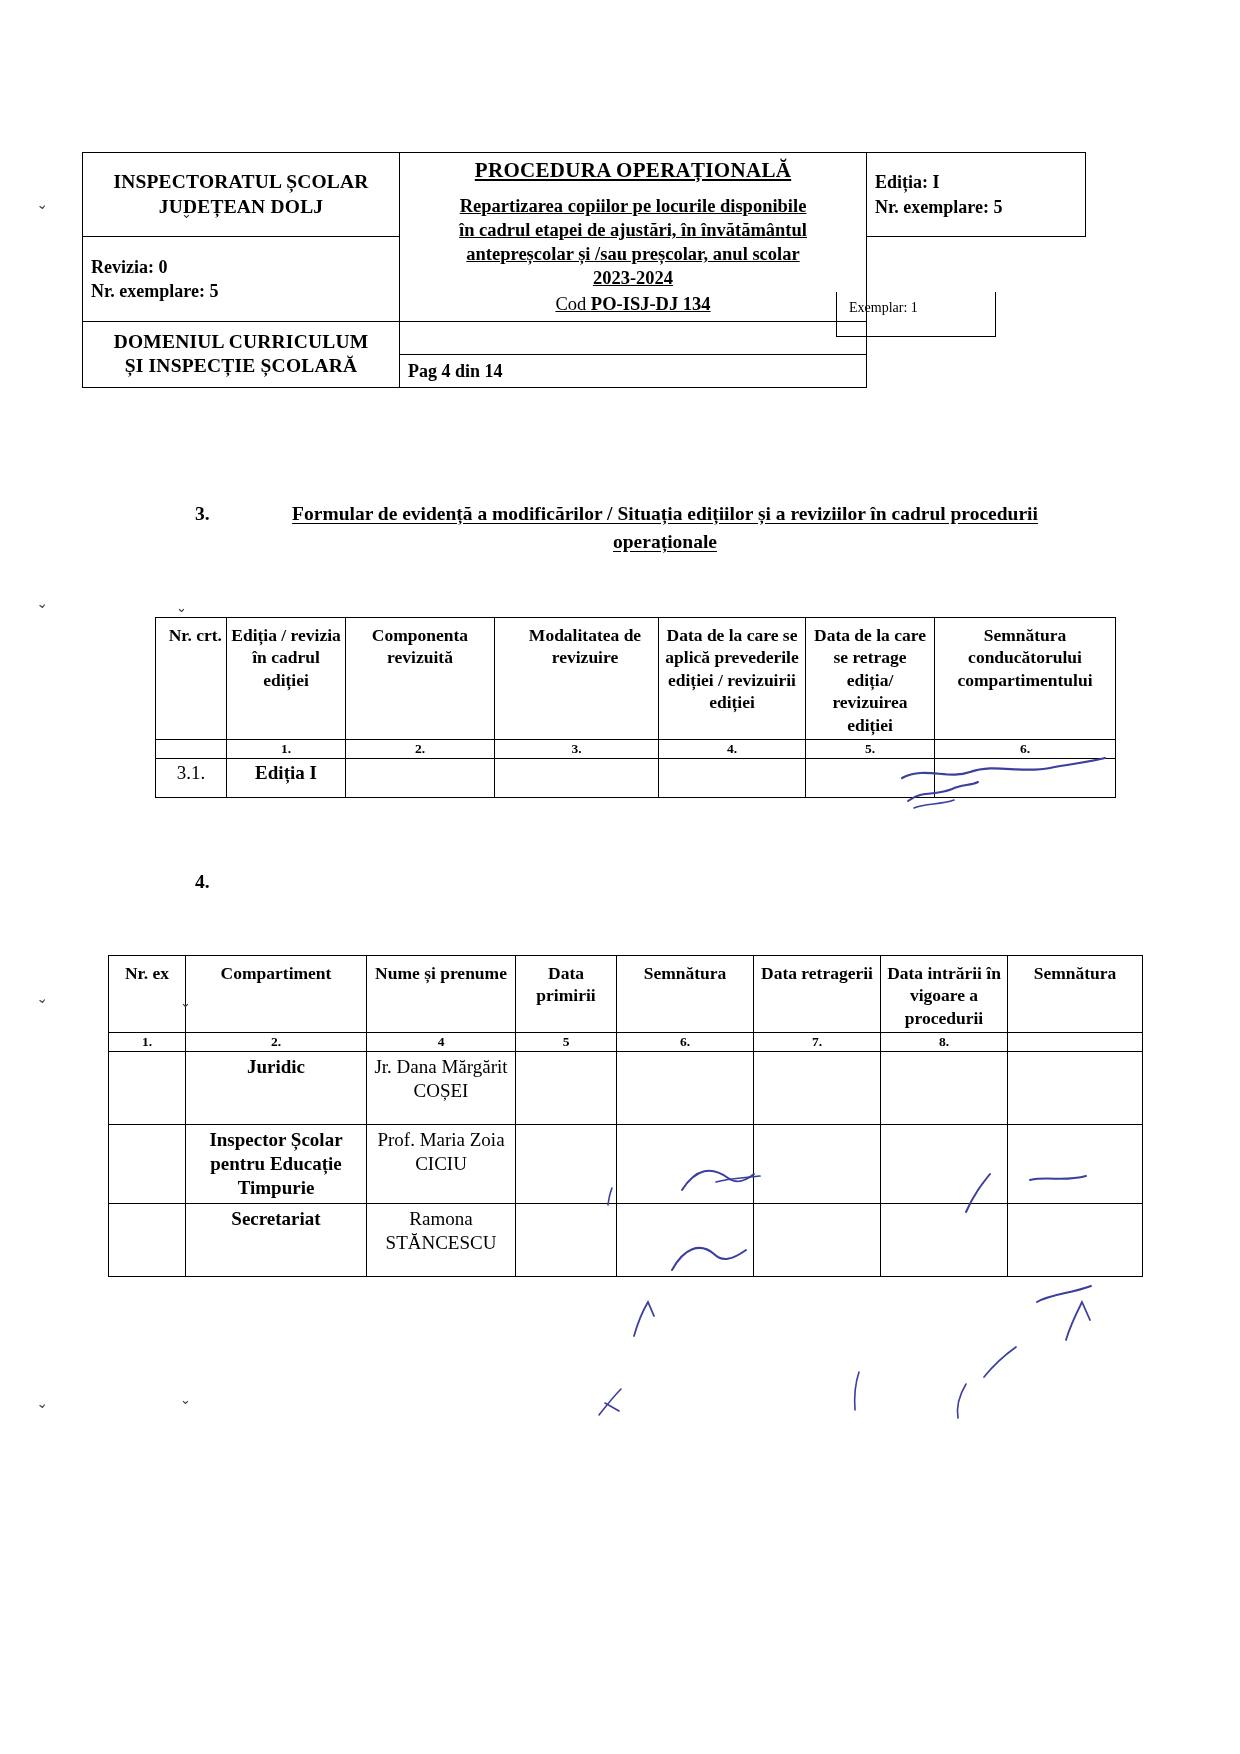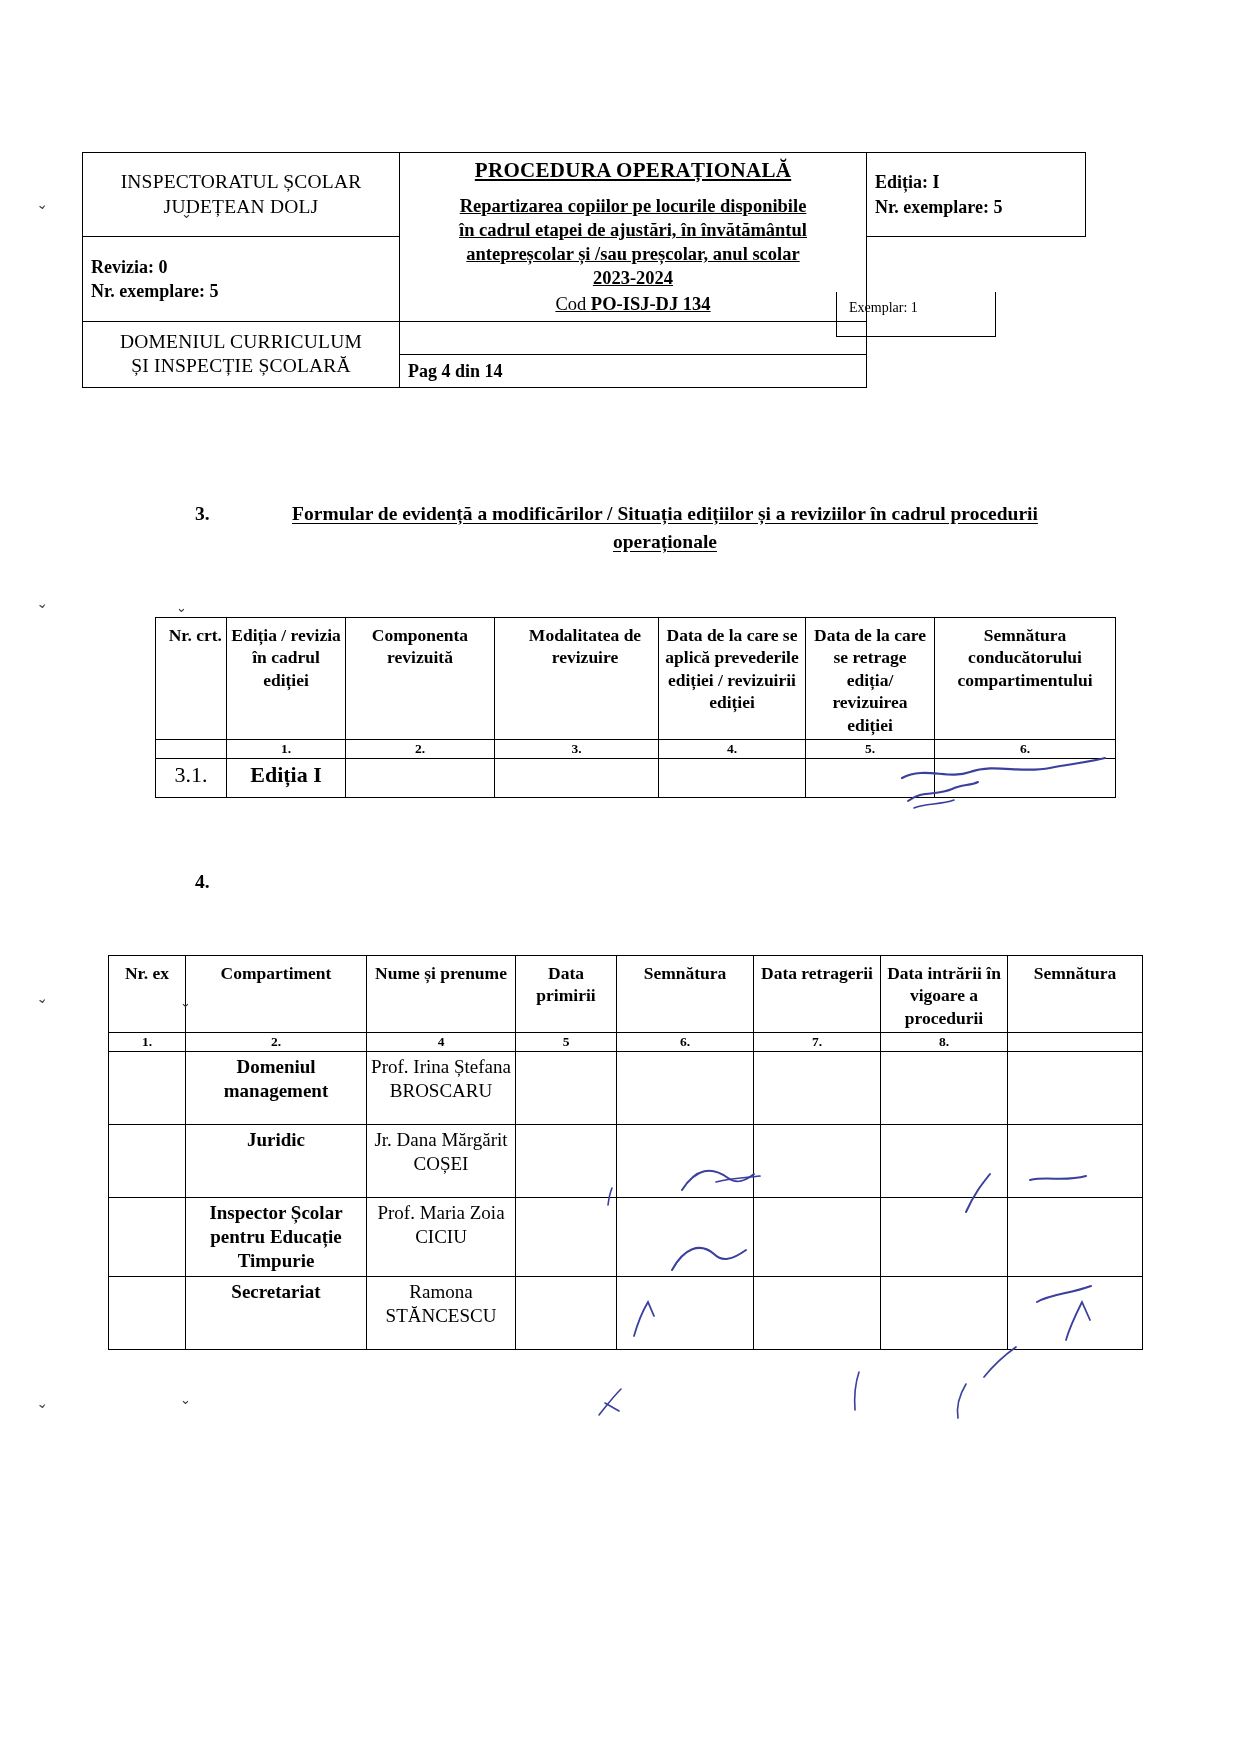--- a/index.html
+++ b/index.html
@@ -33,21 +33,21 @@
     table-layout: fixed;
   }
   .header-table td {
     border: 1.4px solid #000;
     vertical-align: middle;
     padding: 4px 8px;
   }
   .hdr-left {
     width: 300px;
     text-align: center;
-    font-weight: normal;
+    font-weight: bold;
     font-size: 19.5px;
     line-height: 1.24;
     letter-spacing: .2px;
   }
   .hdr-mid {
     width: 450px;
     text-align: center;
     line-height: 1.3;
     text-decoration: underline;
   }
@@ -127,21 +127,21 @@
 
   
   #table3 { left: 155px; top: 617px; width: 880px; }
   #table3 .h-nr     { width: 62px; text-align: right; }
   #table3 .h-ed     { width: 110px; }
   #table3 .h-comp   { width: 140px; }
   #table3 .h-mod    { width: 138px; padding-left: 21px; }
   #table3 .h-data1  { width: 138px; }
   #table3 .h-data2  { width: 120px; }
   #table3 .h-semn   { width: 172px; }
-  #table3 .rowdata td { height: 32px; font-size: 22px; }
+  #table3 .rowdata td { height: 32px; font-size: 19px; }
 
   
   #table4 { left: 108px; top: 955px; width: 962px; }
   #table4 .c-nr   { width: 68px; }
   #table4 .c-comp { width: 172px; }
   #table4 .c-nume { width: 140px; }
   #table4 .c-dp   { width: 92px; }
   #table4 .c-sem1 { width: 128px; }
   #table4 .c-dr   { width: 118px; }
   #table4 .c-div  { width: 118px; }
@@ -279,30 +279,20 @@
       <td>1.</td>
       <td>2.</td>
       <td>4</td>
       <td>5</td>
       <td>6.</td>
       <td>7.</td>
       <td>8.</td>
       <td></td>
     </tr>
 
-    <tr>
-      <td class="body cell-c"></td>
-      <td class="body comp">Domeniul management</td>
-      <td class="body nume">Prof. Irina Ștefana BROSCARU</td>
-      <td class="body"></td>
-      <td class="body"></td>
-      <td class="body"></td>
-      <td class="body"></td>
-      <td class="body"></td>
-    </tr>
 
 
     <tr>
       <td class="body cell-c"></td>
       <td class="body comp">Juridic</td>
       <td class="body nume">Jr. Dana Mărgărit COȘEI</td>
       <td class="body"></td>
       <td class="body"></td>
       <td class="body"></td>
       <td class="body"></td>

